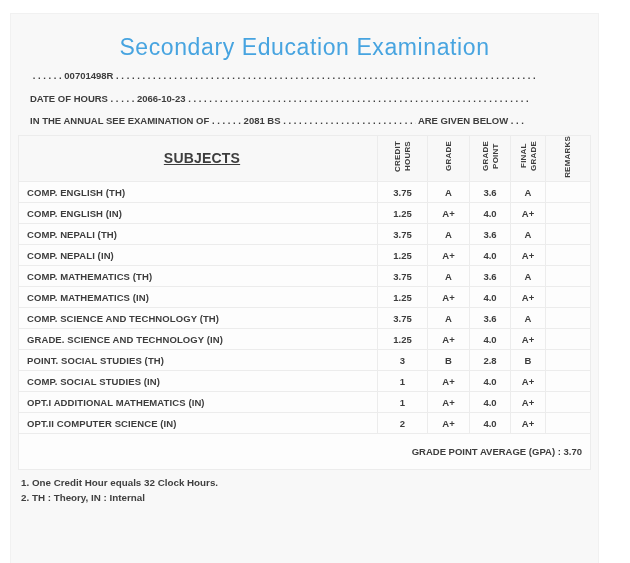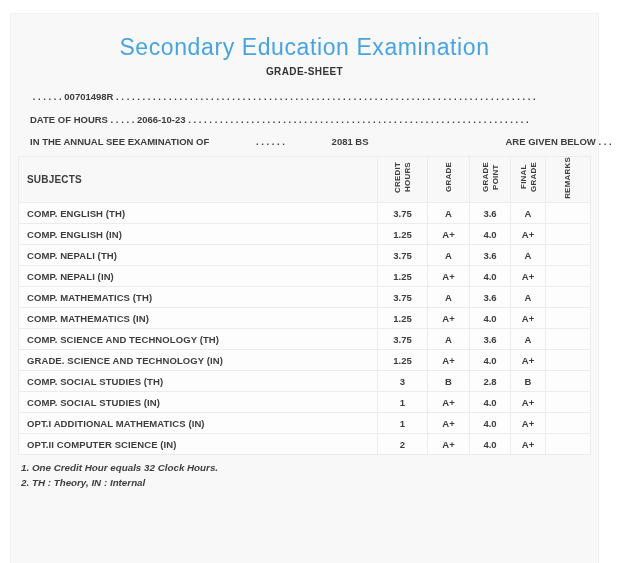--- a/index.html
+++ b/index.html
@@ -48,41 +48,42 @@
   }
   .info-line span { white-space: pre; }
   .info-line .dotfill {
     flex: 1;
     min-width: 0;
     overflow: hidden;
     white-space: nowrap;
   }
   .info-line:nth-child(1) { padding-right: 52px; }
   .info-line:nth-child(2) { padding-right: 62px; }
-  .info-line:nth-child(3) { padding-right: 67px; gap: 44px; }
+  .info-line:nth-child(3) { padding-right: 67px; }
 
   table.grades {
     margin-top: 2px;
     width: 100%;
     border-collapse: collapse;
     table-layout: fixed;
   }
   table.grades th, table.grades td {
     border: 1px solid #ececec;
     color: #3d3d3d;
     font-weight: bold;
   }
   table.grades td { background: #fdfdfd; }
   th.subjects-h {
-    text-align: left;
+    text-align: center;
     padding-left: 8px;
-    font-size: 10px;
+    font-size: 14px;
     height: 38px;
     vertical-align: middle;
     letter-spacing: 0.2px;
+    text-decoration: underline;
   }
   th.rot {
     vertical-align: middle;
     text-align: center;
     height: 38px;
   }
   th.rot .vtext {
     display: inline-block;
     writing-mode: vertical-rl;
     transform: rotate(180deg);
@@ -117,30 +118,28 @@
     padding-right: 8px;
     font-size: 9.5px;
     vertical-align: middle;
   }
   .notes { margin-top: 6px; padding-left: 3px; }
   .note-line {
     font-size: 9.8px;
     line-height: 14.5px;
     font-weight: bold;
     color: #3f3f3f;
-    font-style: italic;
   }
 </style>
 </head>
 <body>
 
 <div class="card">
 
   <div class="page-title">Secondary Education Examination</div>
-  <div class="subtitle">GRADE-SHEET</div>
 
   <div class="info-block">
     <div class="info-line">
       <span> . . . . . . </span><span>00701498R</span><span> </span><span class="dotfill">. . . . . . . . . . . . . . . . . . . . . . . . . . . . . . . . . . . . . . . . . . . . . . . . . . . . . . . . . . . . . . . . . . . . . . . . . . . . . . . . . . . . . . . . . . . . . . . . . . . . . . . .</span><span></span>
     </div>
     <div class="info-line">
       <span>DATE OF HOURS</span><span> . . . . . </span><span>2066-10-23</span><span> </span><span class="dotfill">. . . . . . . . . . . . . . . . . . . . . . . . . . . . . . . . . . . . . . . . . . . . . . . . . . . . . . . . . . . . . . . . . . . . . . . . . . . . . . . . . . . . . . . . . . . . . . . . . . . . . . . .</span><span></span>
     </div>
     <div class="info-line">
       <span>IN THE ANNUAL SEE EXAMINATION OF</span><span> . . . . . . </span><span>2081 BS</span><span> </span><span class="dotfill">. . . . . . . . . . . . . . . . . . . . . . . . . . . . . . . . . . . . . . . . . . . . . . . . . . . . . . . . . . . . . . . . . . . . . . . . . . . . . . . . . . . . . . . . . . . . . . . . . . . . . . . .</span><span> ARE GIVEN BELOW . . .</span>
@@ -228,21 +227,21 @@
       </tr>
       <tr>
         <td class="subj">GRADE. SCIENCE AND TECHNOLOGY (IN)</td>
         <td class="c">1.25</td>
         <td class="c">A+</td>
         <td class="c">4.0</td>
         <td class="c">A+</td>
         <td class="c"></td>
       </tr>
       <tr>
-        <td class="subj">COMP. SOCIAL STUDIES (TH)</td>
+        <td class="subj">POINT. SOCIAL STUDIES (TH)</td>
         <td class="c">3</td>
         <td class="c">B</td>
         <td class="c">2.8</td>
         <td class="c">B</td>
         <td class="c"></td>
       </tr>
       <tr>
         <td class="subj">COMP. SOCIAL STUDIES (IN)</td>
         <td class="c">1</td>
         <td class="c">A+</td>
@@ -259,20 +258,23 @@
         <td class="c"></td>
       </tr>
       <tr>
         <td class="subj">OPT.II COMPUTER SCIENCE (IN)</td>
         <td class="c">2</td>
         <td class="c">A+</td>
         <td class="c">4.0</td>
         <td class="c">A+</td>
         <td class="c"></td>
       </tr>
+      <tr>
+        <td class="gpa-row" colspan="6">GRADE POINT AVERAGE (GPA) : 3.70</td>
+      </tr>
     </tbody>
   </table>
 
   <div class="notes">
     <div class="note-line">1. One Credit Hour equals 32 Clock Hours.</div>
     <div class="note-line">2. TH : Theory, IN : Internal</div>
 
   </div>
 
 </div>

